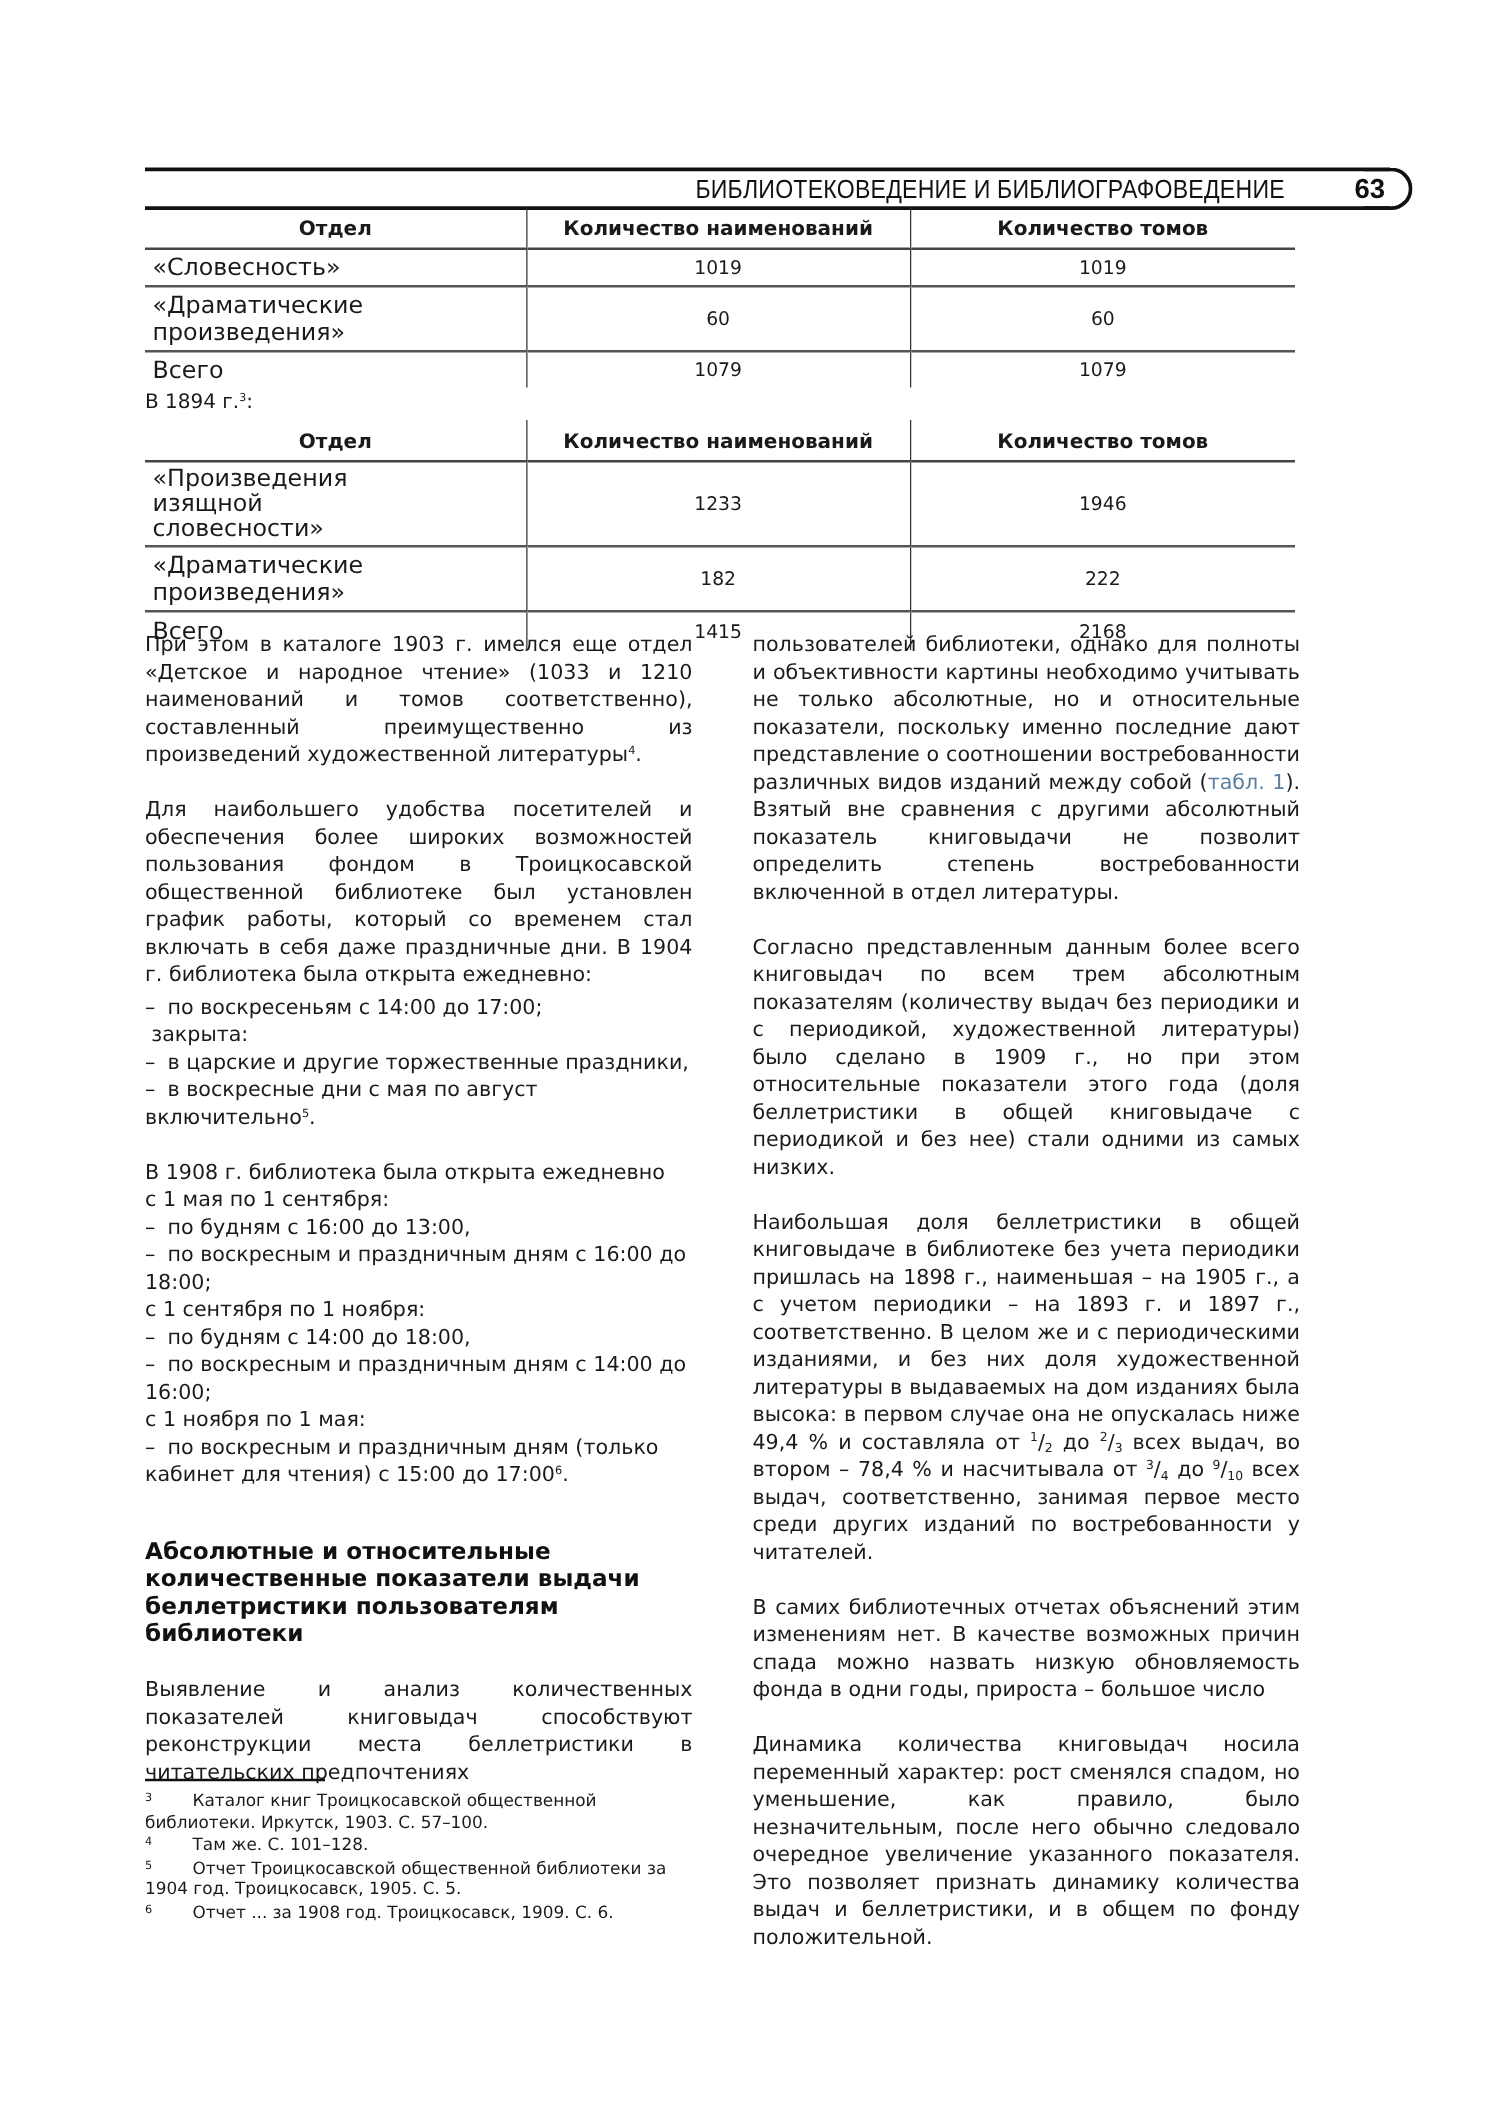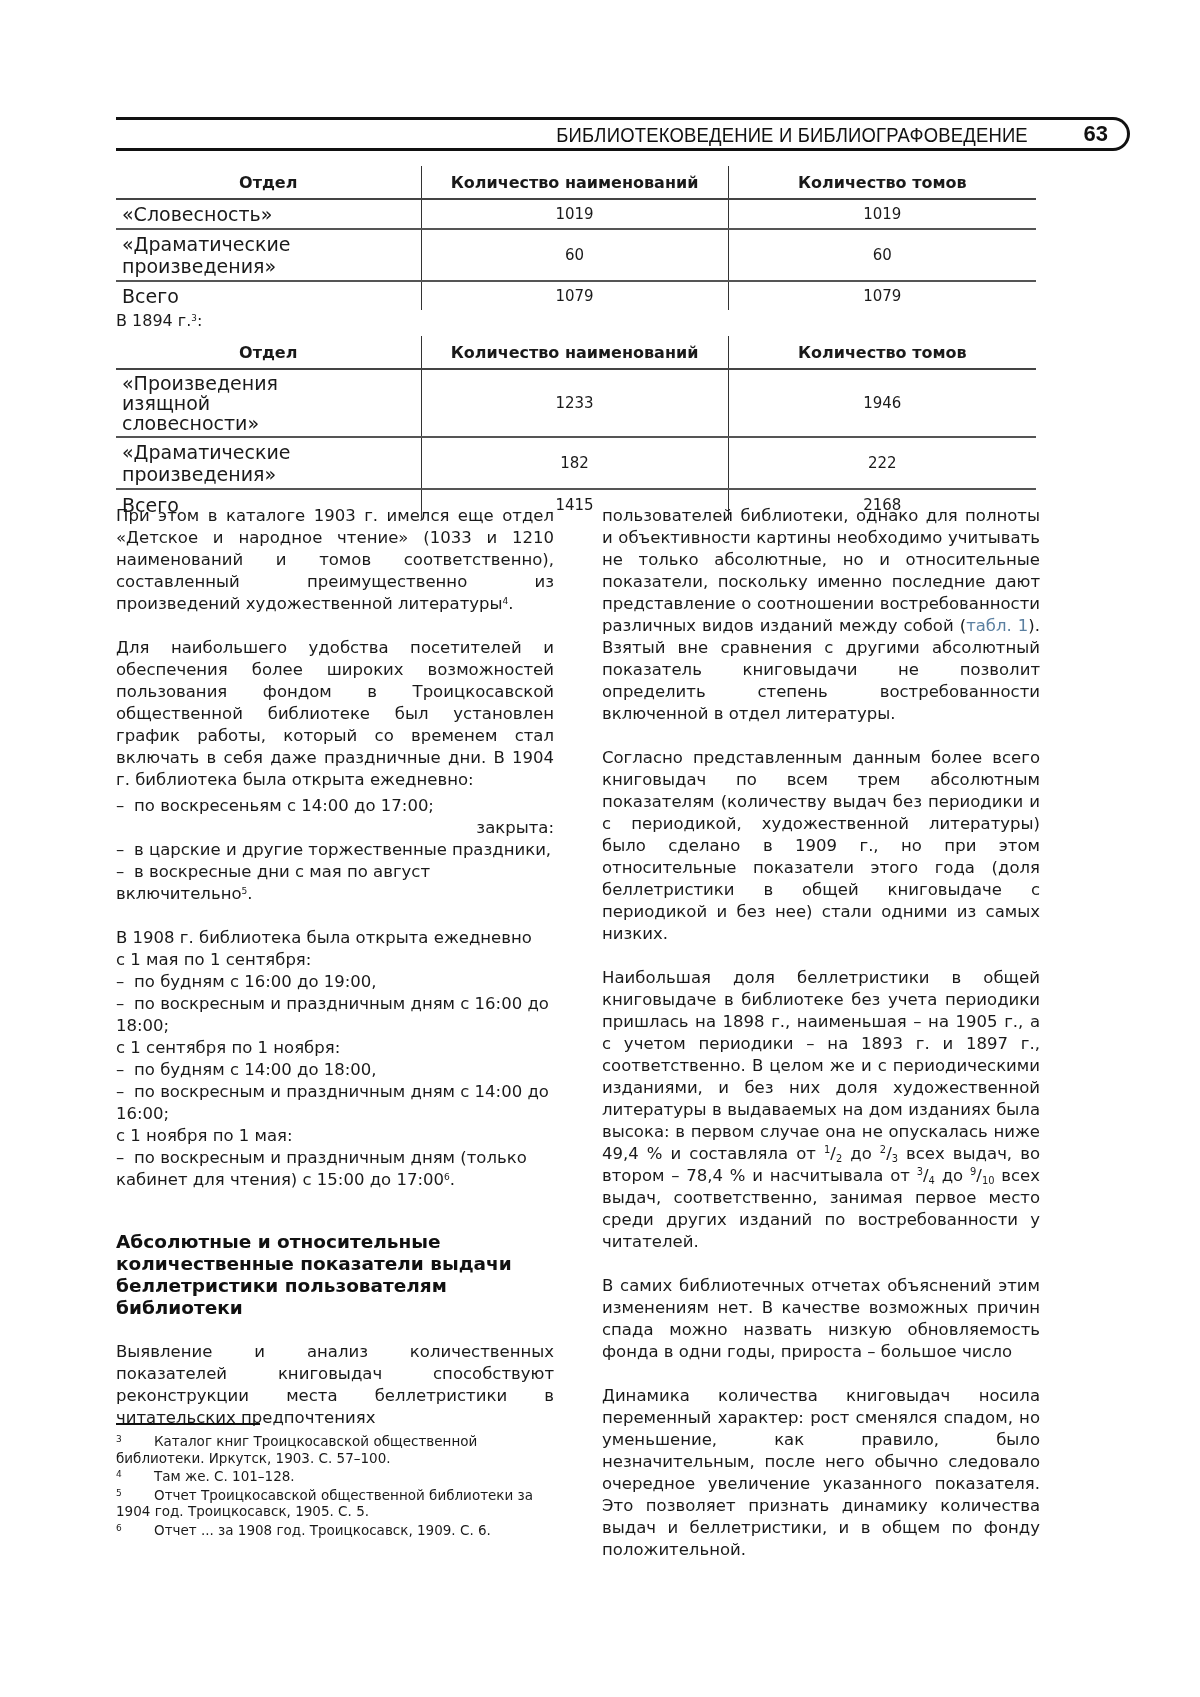--- a/index.html
+++ b/index.html
@@ -1,20 +1,20 @@
 <!DOCTYPE html>
 <html><head>
 <meta charset="utf-8">
 <style>
   html, body { margin: 0; padding: 0; background: #ffffff; }
   body { width: 1200px; height: 1697px; position: relative; overflow: hidden;
          font-family: "DejaVu Sans", "Liberation Sans", sans-serif; color: #1a1a1a; }
 
   
-  .run-head { position: absolute; left: 116px; top: 117px; width: 1014px; height: 34px; }
+  .run-head { position: absolute; left: 116px; top: 134px; width: 1014px; height: 34px; }
   .run-head .top-rule { position: absolute; left: 0; right: 18px; top: 0; border-top: 3px solid #111; }
   .run-head .bot-rule { position: absolute; left: 0; right: 18px; bottom: 0; border-top: 3px solid #111; }
   .run-head .pill-end { position: absolute; right: 0; top: 0; width: 36px; height: 28px;
          border: 3px solid #111; border-left: none; border-radius: 0 18px 18px 0; }
   .run-head .title { position: absolute; right: 102px; top: 6px; font-family: "Liberation Sans", sans-serif;
          font-size: 21px; letter-spacing: 0.2px; transform: scaleX(0.88); transform-origin: right center; color: #111; }
   .run-head .pnum { position: absolute; right: 22px; top: 4px; font-family: "Liberation Sans", sans-serif;
          font-size: 22px; font-weight: bold; color: #111; }
 
   
@@ -36,21 +36,21 @@
   sup { font-size: 0.55em; vertical-align: 0.6em; line-height: 0; }
 
   
   .col { position: absolute; top: 505px; width: 438px; font-size: 16.5px; line-height: 22px; }
   .col.left { left: 116px; }
   .col.right { left: 602px; }
   .col p { margin: 0 0 22px 0; text-align: justify; }
   .col p.nosp { margin-bottom: 4px; }
   .col .li { margin: 0; }
   .col .li .dash { display: inline-block; width: 18px; }
-  .col .indent1 { padding-left: 5px; text-align: right; }
+  .col .indent1 { padding-left: 5px; }
   .link { color: #5a7fa0; }
   h2.sec { font-size: 18.5px; line-height: 22px; font-weight: bold; margin: 40px 0 22px 0; color: #111; }
   .frac sup { font-size: 0.6em; }
   .frac sub { font-size: 0.6em; vertical-align: -0.3em; line-height: 0; }
 
   .fn-rule { position: absolute; left: 116px; top: 1423px; width: 144px; border-top: 2px solid #111; }
   .fns { position: absolute; left: 116px; top: 1431px; width: 438px; font-size: 13.5px; line-height: 16.5px; }
   .fns .fn { margin: 0; }
   .fns .fn .n { display: inline-block; width: 38px; font-size: 9px; vertical-align: 0.45em; }
 </style>
@@ -131,21 +131,21 @@
   <p><span>При этом в каталоге 1903 г. имелся еще отдел «Детское и народное чтение» (1033 и 1210 наименований и томов соответственно), составленный преимущественно из произведений художественной литературы</span><sup>4</sup><span>.</span></p>
 
   <p class="nosp">Для наибольшего удобства посетителей и обеспечения более широких возможностей пользования фондом в Троицкосавской общественной библиотеке был установлен график работы, который со временем стал включать в себя даже праздничные дни. В 1904 г. библиотека была открыта ежедневно:</p>
   <div class="li"><span class="dash">–</span><span>по воскресеньям с 14:00 до 17:00;</span></div>
   <div class="indent1">закрыта:</div>
   <div class="li"><span class="dash">–</span><span>в царские и другие торжественные праздники,</span></div>
   <div class="li" style="margin-bottom:22px;"><span class="dash">–</span><span>в воскресные дни с мая по август включительно</span><sup>5</sup><span>.</span></div>
 
   <div>В 1908 г. библиотека была открыта ежедневно</div>
   <div>с 1 мая по 1 сентября:</div>
-  <div class="li"><span class="dash">–</span><span>по будням с 16:00 до 19:00,</span></div>
+  <div class="li"><span class="dash">–</span><span>по будням с 16:00 до 13:00,</span></div>
   <div class="li"><span class="dash">–</span><span>по воскресным и праздничным дням с 16:00 до 18:00;</span></div>
   <div>с 1 сентября по 1 ноября:</div>
   <div class="li"><span class="dash">–</span><span>по будням с 14:00 до 18:00,</span></div>
   <div class="li"><span class="dash">–</span><span>по воскресным и праздничным дням с 14:00 до 16:00;</span></div>
   <div>с 1 ноября по 1 мая:</div>
   <div class="li"><span class="dash">–</span><span>по воскресным и праздничным дням (только кабинет для чтения) с 15:00 до 17:00</span><sup>6</sup><span>.</span></div>
 
   <h2 class="sec">Абсолютные и относительные количественные показатели выдачи беллетристики пользователям библиотеки</h2>
 
   <p>Выявление и анализ количественных показателей книговыдач способствуют реконструкции места беллетристики в читательских предпочтениях</p>

